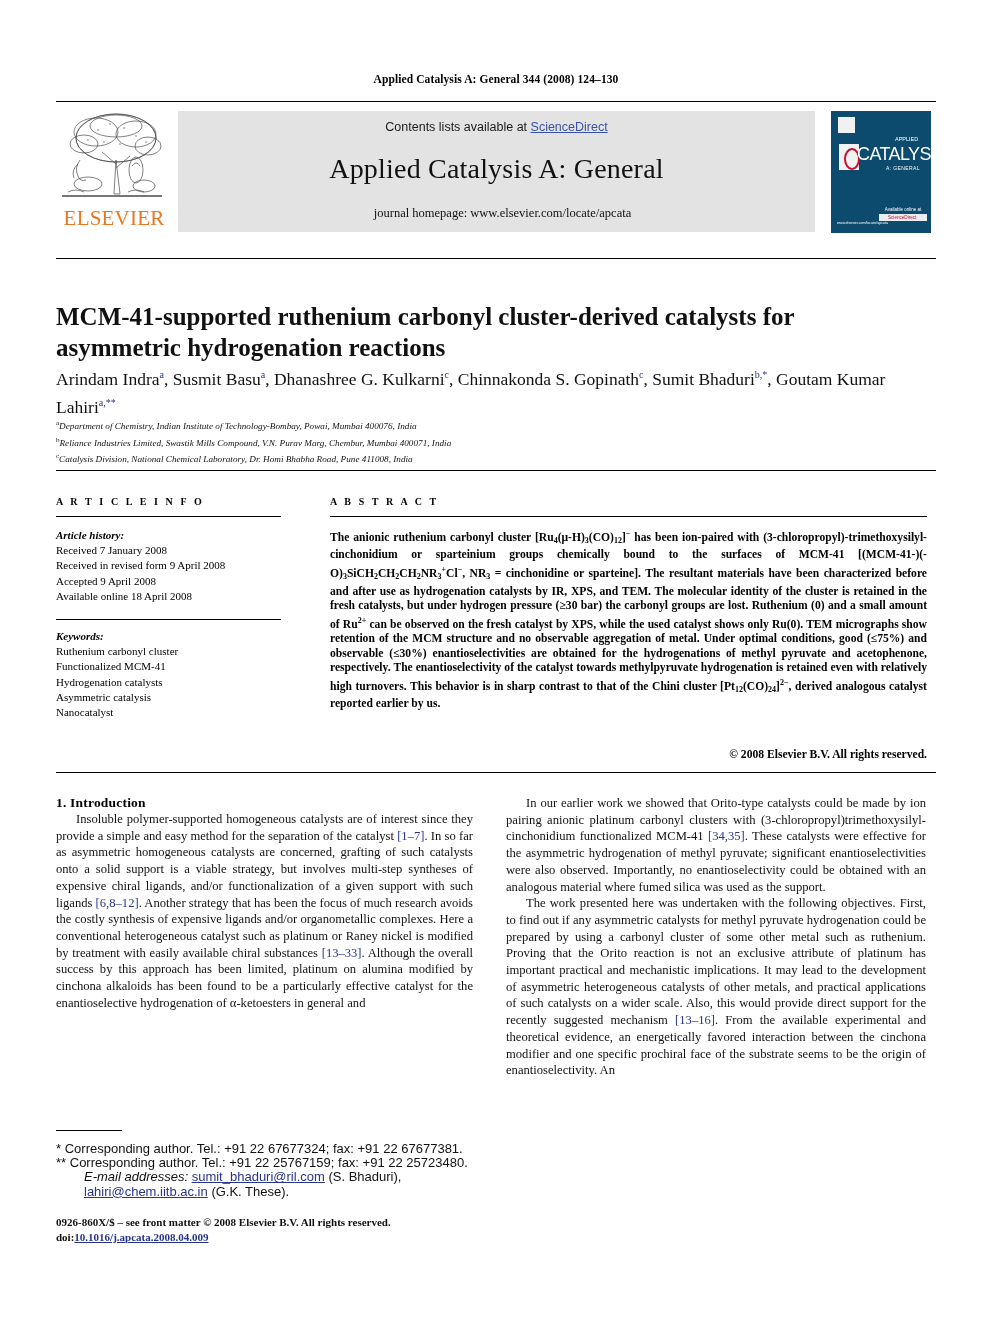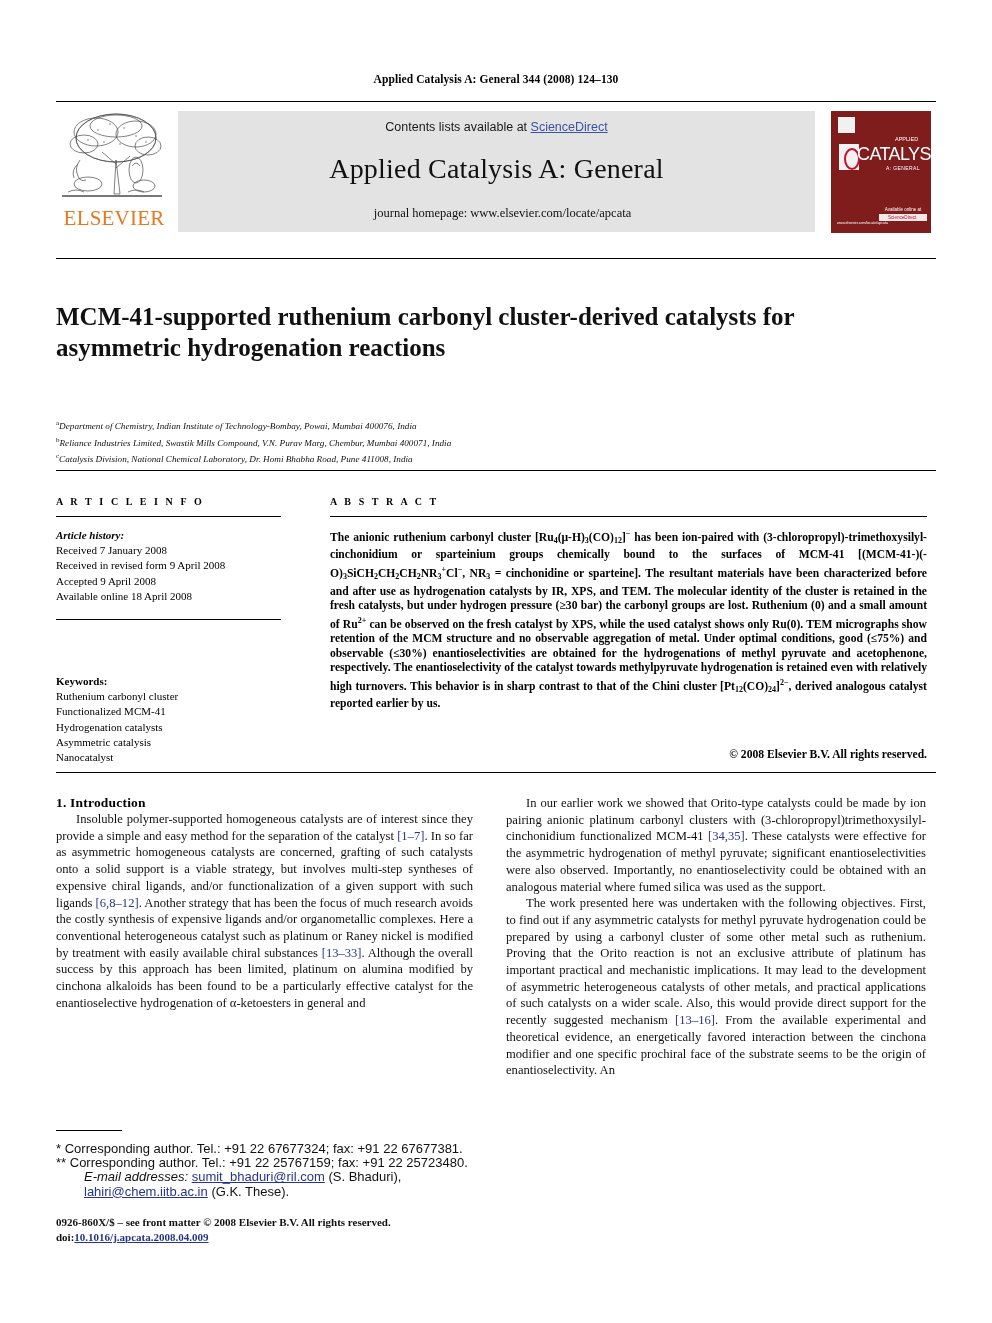--- a/index.html
+++ b/index.html
@@ -122,21 +122,21 @@
     width: 112px;
     height: 126px;
     background: #ffffff;
     border: 1px solid #ffffff;
   }
   .cover-inner {
     position: absolute;
     left: 6px; top: 2px;
     width: 100px;
     height: 122px;
-    background: #7f1d1d;
+    background: #0c4a6e;
   }
   .cover-elsevier-mark {
     position: absolute;
     left: 7px; top: 6px;
     width: 17px;
     height: 16px;
     background: #f1f1f1;
   }
   .cover-bigletter {
     position: absolute;
@@ -318,22 +318,22 @@
   }
   .keywords {
     position: absolute;
     left: 56px; top: 629px;
     width: 240px;
     font-family: "Liberation Serif", serif;
     font-size: 11px;
     line-height: 15.2px;
   }
   .keywords .lbl {
-    font-weight: bold;
-    margin-top: 45px;
+    font-style: italic;
+    font-weight: bold;
   }
 
   
   .abstract-body {
     position: absolute;
     left: 330px; top: 527px;
     width: 597px;
     font-family: "Liberation Serif", serif;
     font-weight: bold;
     font-size: 11.6px;
@@ -490,20 +490,21 @@
         </div>
         <div class="cover-bottomtext">www.elsevier.com/locate/apcata</div>
       </div>
     </div>
   </div>
 
   <div class="rule-under-masthead"></div>
 
   <h1 class="article-title">MCM-41-supported ruthenium carbonyl cluster-derived catalysts for asymmetric hydrogenation reactions</h1>
 
+  <div class="authors">Arindam Indra<sup>a</sup>, Susmit Basu<sup>a</sup>, Dhanashree G. Kulkarni<sup>c</sup>, Chinnakonda S. Gopinath<sup>c</sup>, Sumit Bhaduri<sup>b,*</sup>, Goutam Kumar Lahiri<sup>a,**</sup></div>
 
   <div class="affiliations">
     <div><sup>a</sup><span>Department of Chemistry, Indian Institute of Technology-Bombay, Powai, Mumbai 400076, India</span></div>
     <div><sup>b</sup><span>Reliance Industries Limited, Swastik Mills Compound, V.N. Purav Marg, Chembur, Mumbai 400071, India</span></div>
     <div><sup>c</sup><span>Catalysis Division, National Chemical Laboratory, Dr. Homi Bhabha Road, Pune 411008, India</span></div>
   </div>
 
   <div class="rule-under-affil"></div>
 
   <div class="info-head">A R T I C L E  I N F O</div>

